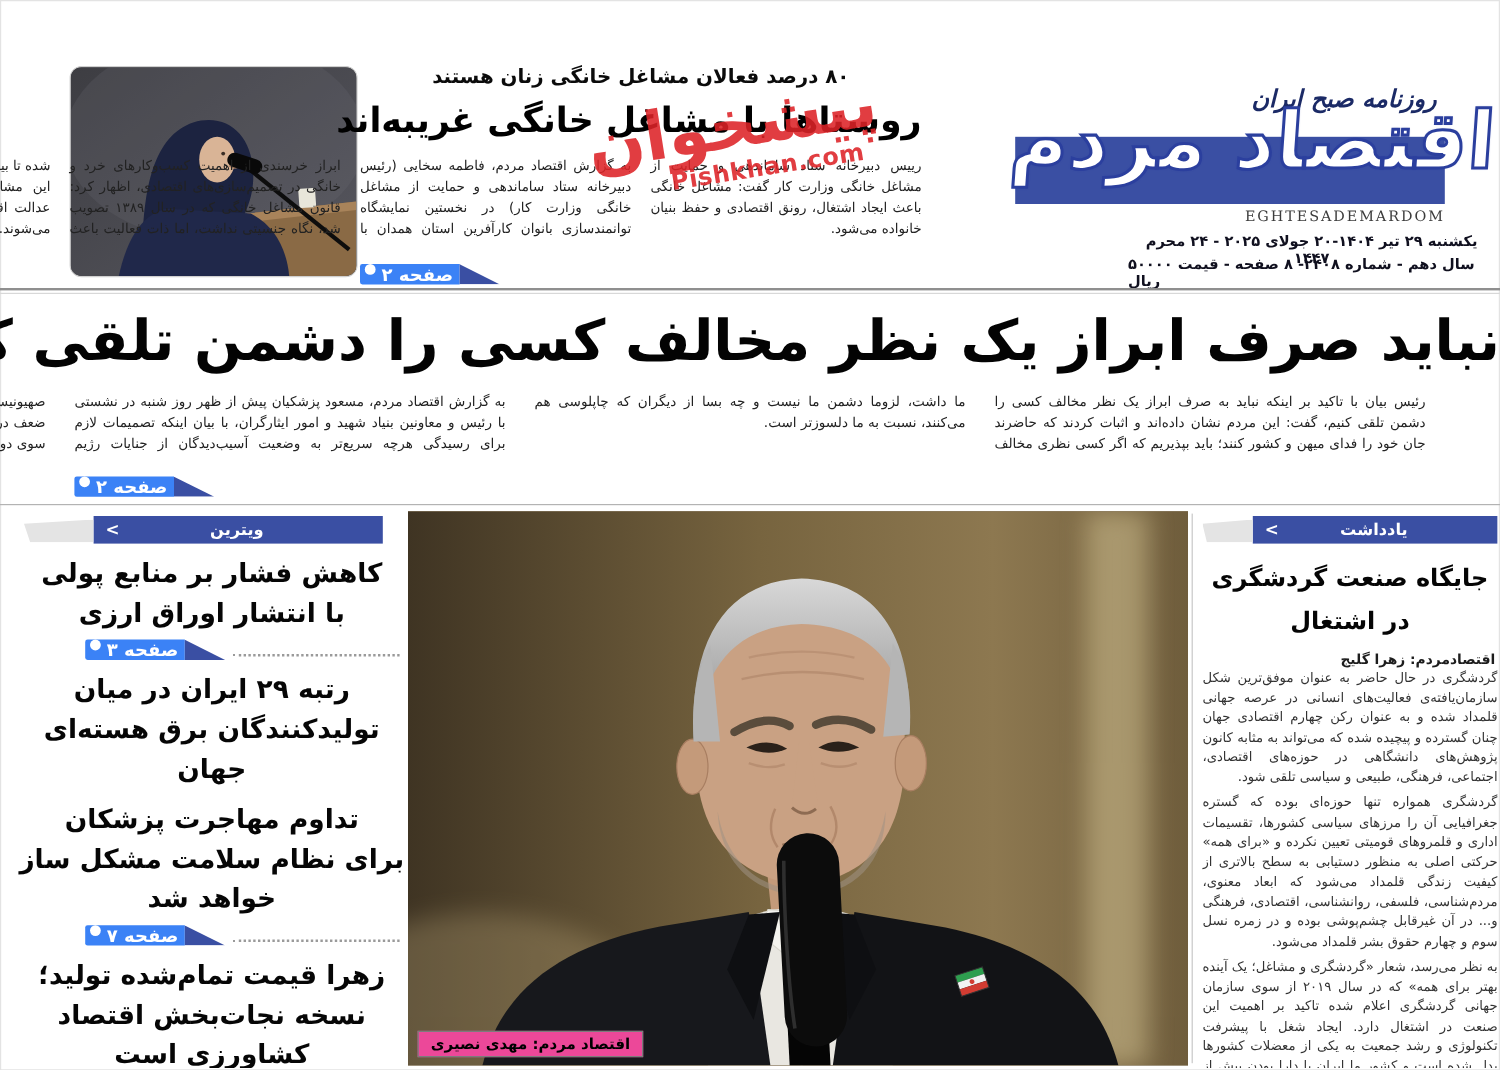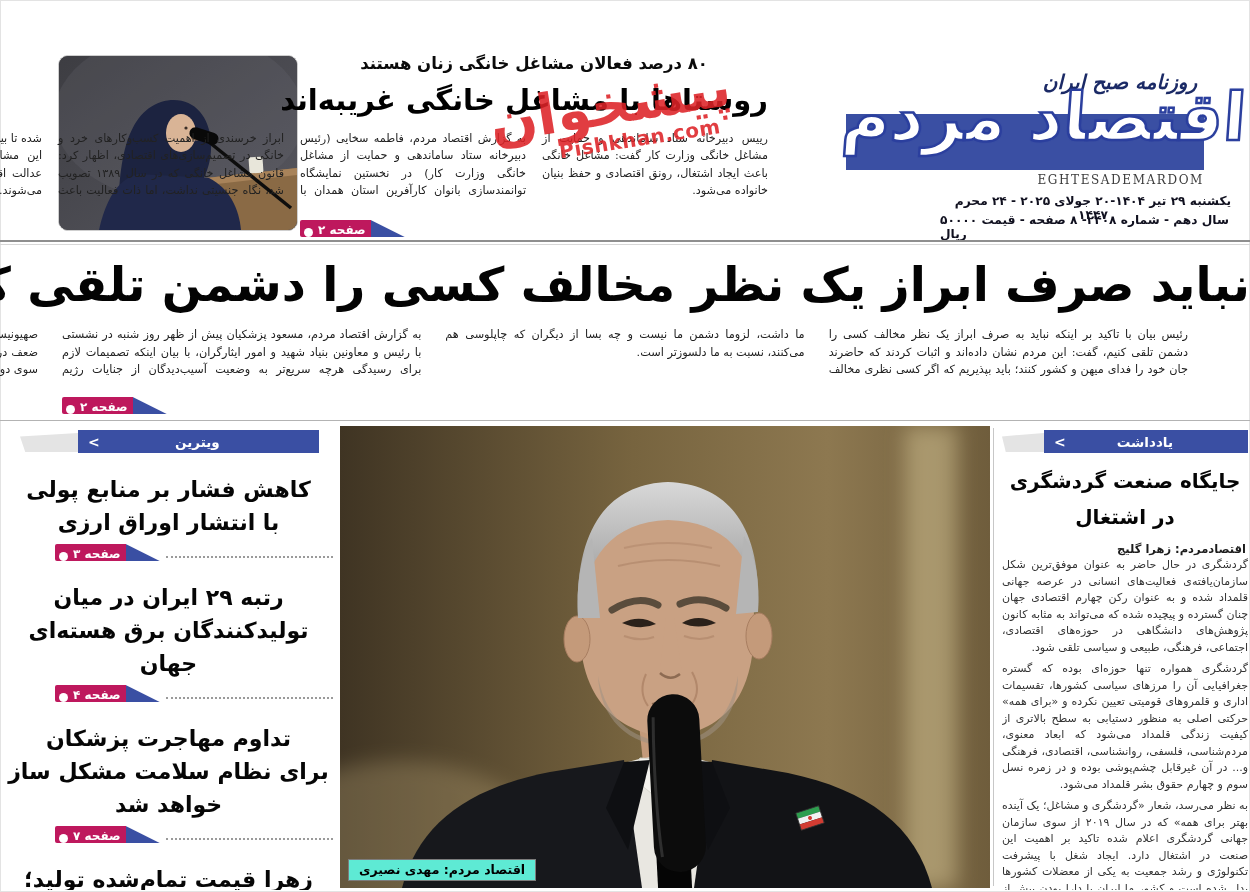--- a/index.html
+++ b/index.html
@@ -59,38 +59,38 @@
 
   
   .ribbon { height:23px; display:flex; direction:ltr; }
   .ribbon-tail { width:58px; height:19px; margin-top:3px; background:#e4e4e4;
     clip-path:polygon(0 18%, 100% 0, 100% 100%, 9% 100%); }
   .ribbon-bar { flex:1; background:#3a4fa3; color:#fff; display:flex; align-items:center; }
   .ribbon-chev { font-size:14px; font-weight:bold; margin-left:10px; }
   .ribbon-label { flex:1; text-align:center; font-size:13.5px; font-weight:bold; margin-right:24px; direction:rtl; }
 
   
-  .pflag { display:inline-flex; align-items:flex-end; height:17px; background:#be185d; color:#fff;
-    font-size:12px; font-weight:bold; padding:0 5px 0 4px; border-radius:2px 0 0 2px; }
+  .pflag { display:inline-flex; align-items:flex-start; height:17px; background:#3b82f6; color:#fff;
+    font-size:15px; font-weight:bold; padding:0 5px 0 4px; border-radius:2px 0 0 2px; }
   .pflag-dot { width:9px; height:9px; border-radius:50%; background:#fff; margin-right:5px; }
   .pflag-label { direction:rtl; }
   .pflag-tail { width:34px; height:17px; background:#3a4fa3;
     clip-path:polygon(0 0, 100% 100%, 0 100%); }
   .dots { flex:1; border-bottom:2px dotted #9a9a9a; height:9px; margin-left:6px; }
 
   
   .sidebar { position:absolute; left:0; top:428px; width:337px; height:462px; overflow:hidden; direction:rtl; }
   .sidebar .ribbon { margin:2px 18px 0 20px; }
-  .v-item { margin-top:20px; }
+  .v-item { margin-top:9px;padding-left:16px; }
   .v-title { text-align:center; font-weight:bold; font-size:22px; line-height:1.5; color:#060606; }
   .flag-row { display:flex; align-items:center; direction:ltr; margin:5px 4px 0 55px; }
 
   
   .photo-main { position:absolute; left:340px; top:426px; width:650px; height:462px; overflow:hidden; background:#6f5d3c; }
-  .pm-caption { position:absolute; left:8px; bottom:7px; background:#5eead4; border:1px solid #7c7c7c;
+  .pm-caption { position:absolute; left:8px; bottom:7px; background:#ec4899; border:1px solid #7c7c7c;
     padding:2px 10px 3px; font-size:12.5px; font-weight:bold; direction:rtl; color:#000; z-index:5; }
 
   
   .note { position:absolute; left:1002px; top:428px; width:246px; height:462px; overflow:hidden; direction:rtl; }
   .note .ribbon { margin-top:2px; }
   .note .ribbon-tail { width:42px; }
   .note-title { text-align:center; font-size:20px; font-weight:bold; line-height:1.8; margin-top:10px; color:#050505; }
   .note-byline { font-size:11.5px; font-weight:bold; margin:7px 2px 1px; color:#1d1d1d; }
   .note-body p { margin:0 0 5px; font-size:11px; line-height:1.5; text-align:justify; color:#333; }
 </style>
@@ -194,28 +194,20 @@
           <span class="pflag-tail"></span>
         <span class="dots"></span>
       </div>
     </div>
 
     <div class="v-item">
       <div class="v-title">
         <div>رتبه ۲۹ ایران در میان</div>
         <div>تولیدکنندگان برق هسته‌ای جهان</div>
       </div>
-      <div class="flag-row">
-        <span class="pflag">
-            <span class="pflag-dot"></span>
-            <span class="pflag-label">صفحه ۴</span>
-          </span>
-          <span class="pflag-tail"></span>
-        <span class="dots"></span>
-      </div>
     </div>
 
     <div class="v-item">
       <div class="v-title">
         <div>تداوم مهاجرت پزشکان</div>
         <div>برای نظام سلامت مشکل ساز</div>
         <div>خواهد شد</div>
       </div>
       <div class="flag-row">
         <span class="pflag">

